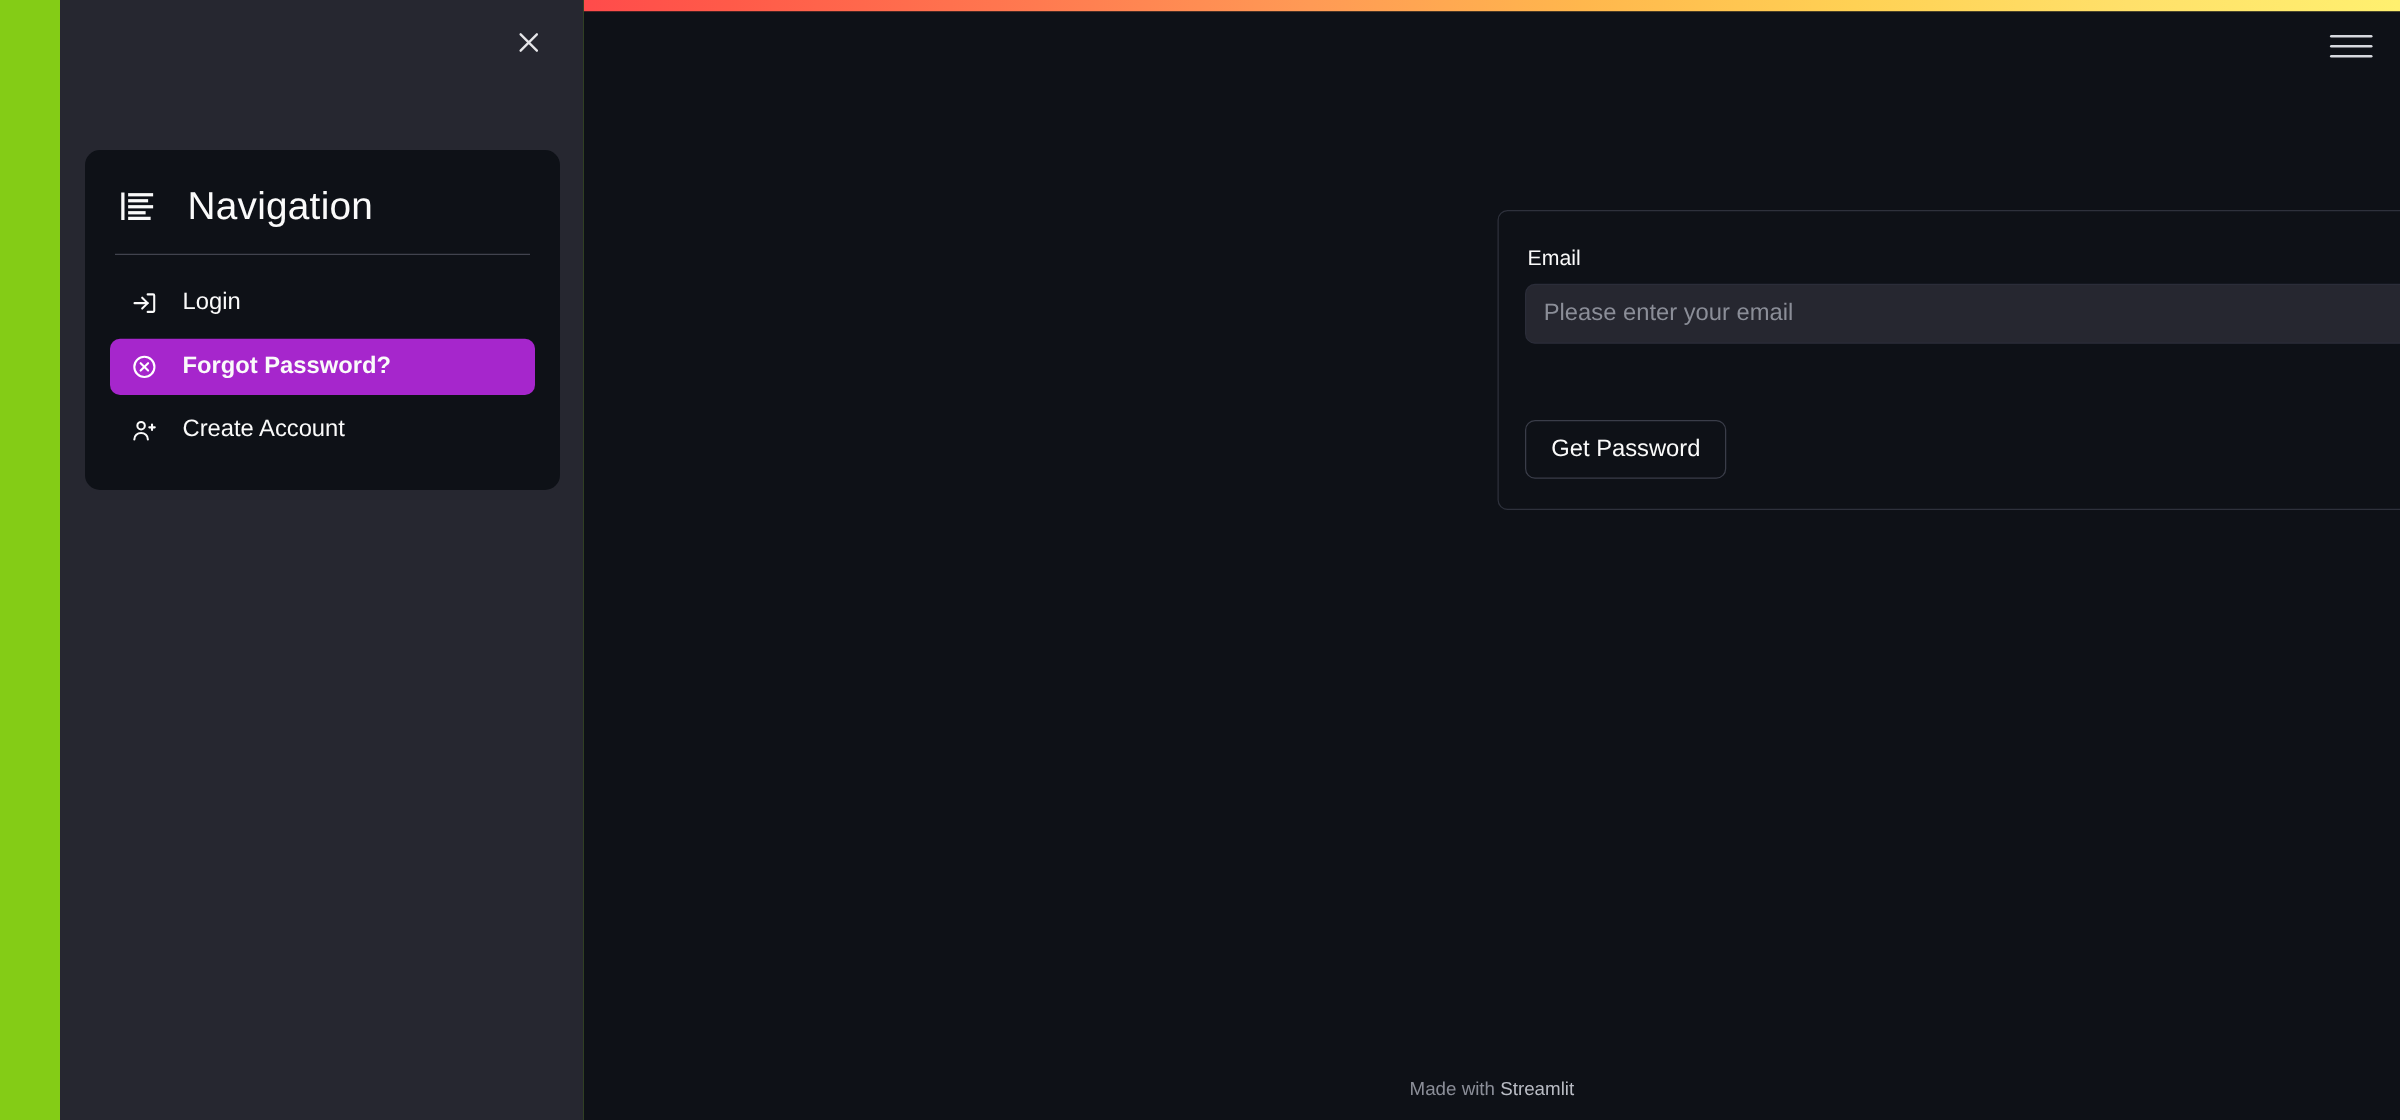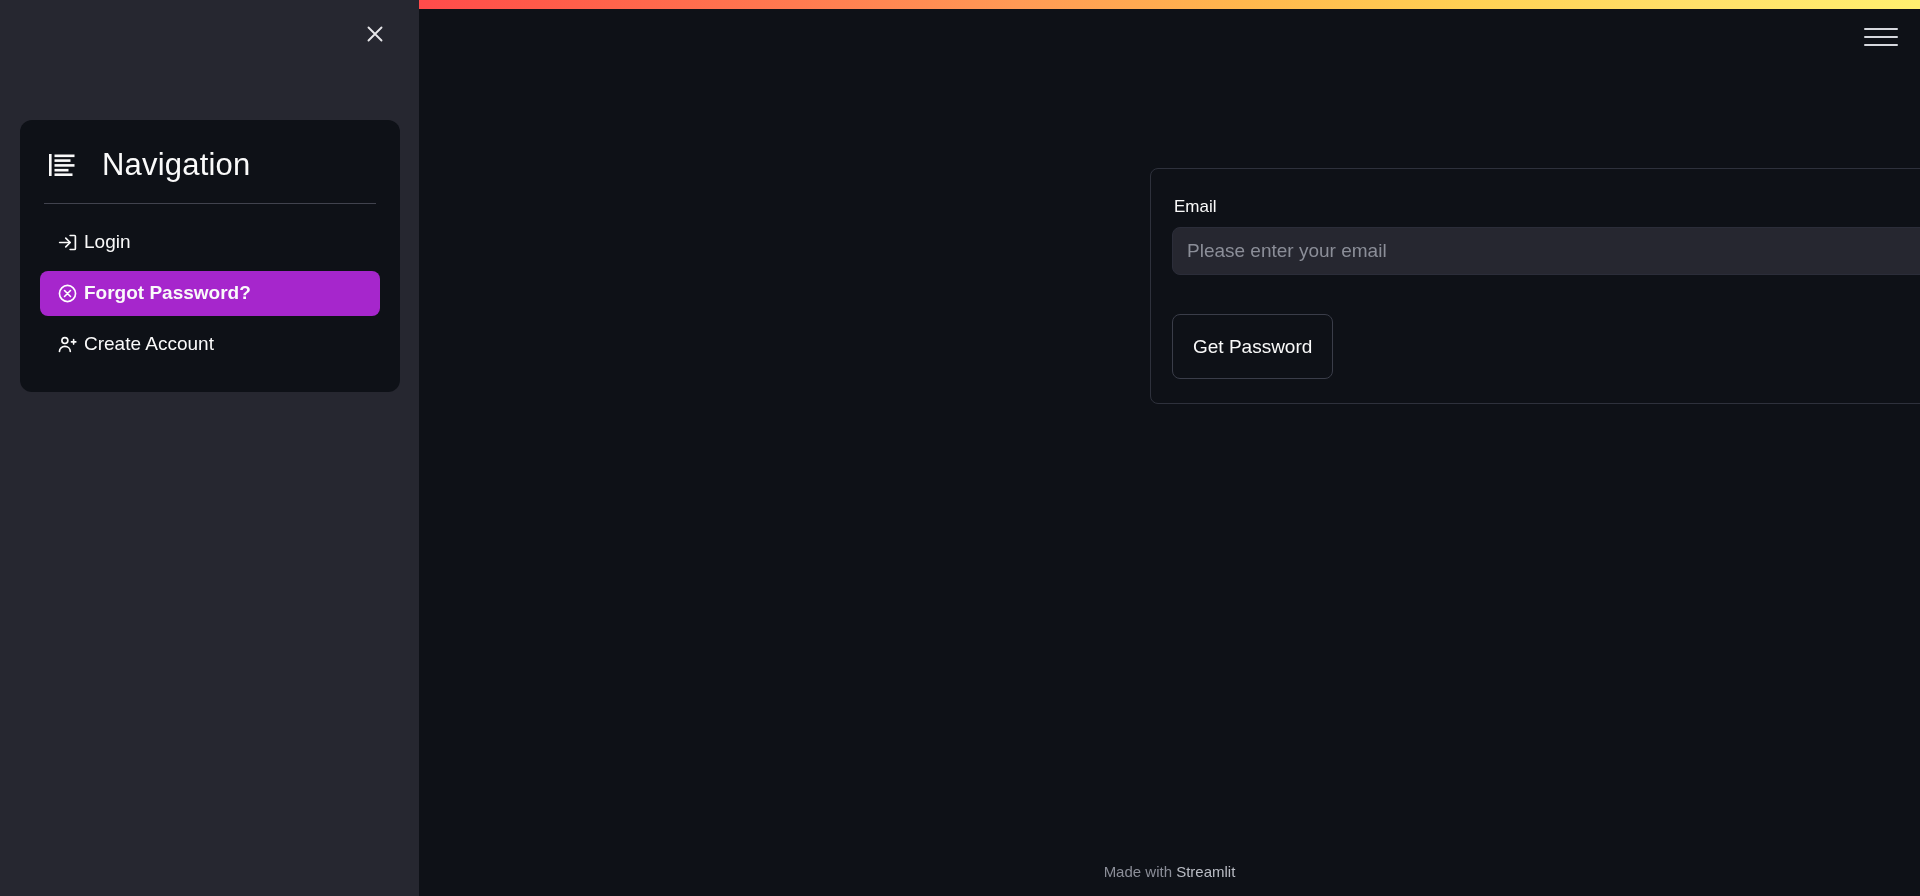--- a/index.html
+++ b/index.html
@@ -11,20 +11,21 @@
     background: #0e1117;
     font-family: "Liberation Sans", "DejaVu Sans", sans-serif;
   }
 
   #app {
     position: relative;
     width: 1920px;
     height: 896px;
     background: #84cc16;
     display: flex;
+    padding-left: 48px;
   }
 
   
   .sidebar {
     position: relative;
     width: 419px;
     height: 896px;
     background: #262730;
     flex: 0 0 419px;
   }
@@ -77,21 +78,21 @@
   }
   .nav-list {
     padding: 0 20px;
     display: flex;
     flex-direction: column;
     gap: 6px;
   }
   .nav-item {
     display: flex;
     align-items: center;
-    gap: 6px;
+    gap: 20px;
     padding: 11px 16px;
     border-radius: 8px;
     cursor: pointer;
     color: #fafafa;
     font-size: 19px;
     line-height: 1.2;
     background: transparent;
     user-select: none;
   }
   .nav-item .nav-ico {
@@ -172,22 +173,22 @@
     border-radius: 8px;
     color: #fafafa;
     font-size: 19px;
     padding: 0 14px;
     outline: none;
     font-family: "Liberation Sans", "DejaVu Sans", sans-serif;
   }
   .email-input::placeholder { color: #8b8e98; }
 
   .submit-btn {
-    margin-top: 39px;
-    height: 65px;
+    margin-top: 61px;
+    height: 47px;
     padding: 0 20px;
     background: #0e1117;
     border: 1px solid #3a3d49;
     border-radius: 8px;
     color: #fafafa;
     font-size: 19px;
     cursor: pointer;
     font-family: "Liberation Sans", "DejaVu Sans", sans-serif;
     line-height: 1;
   }

